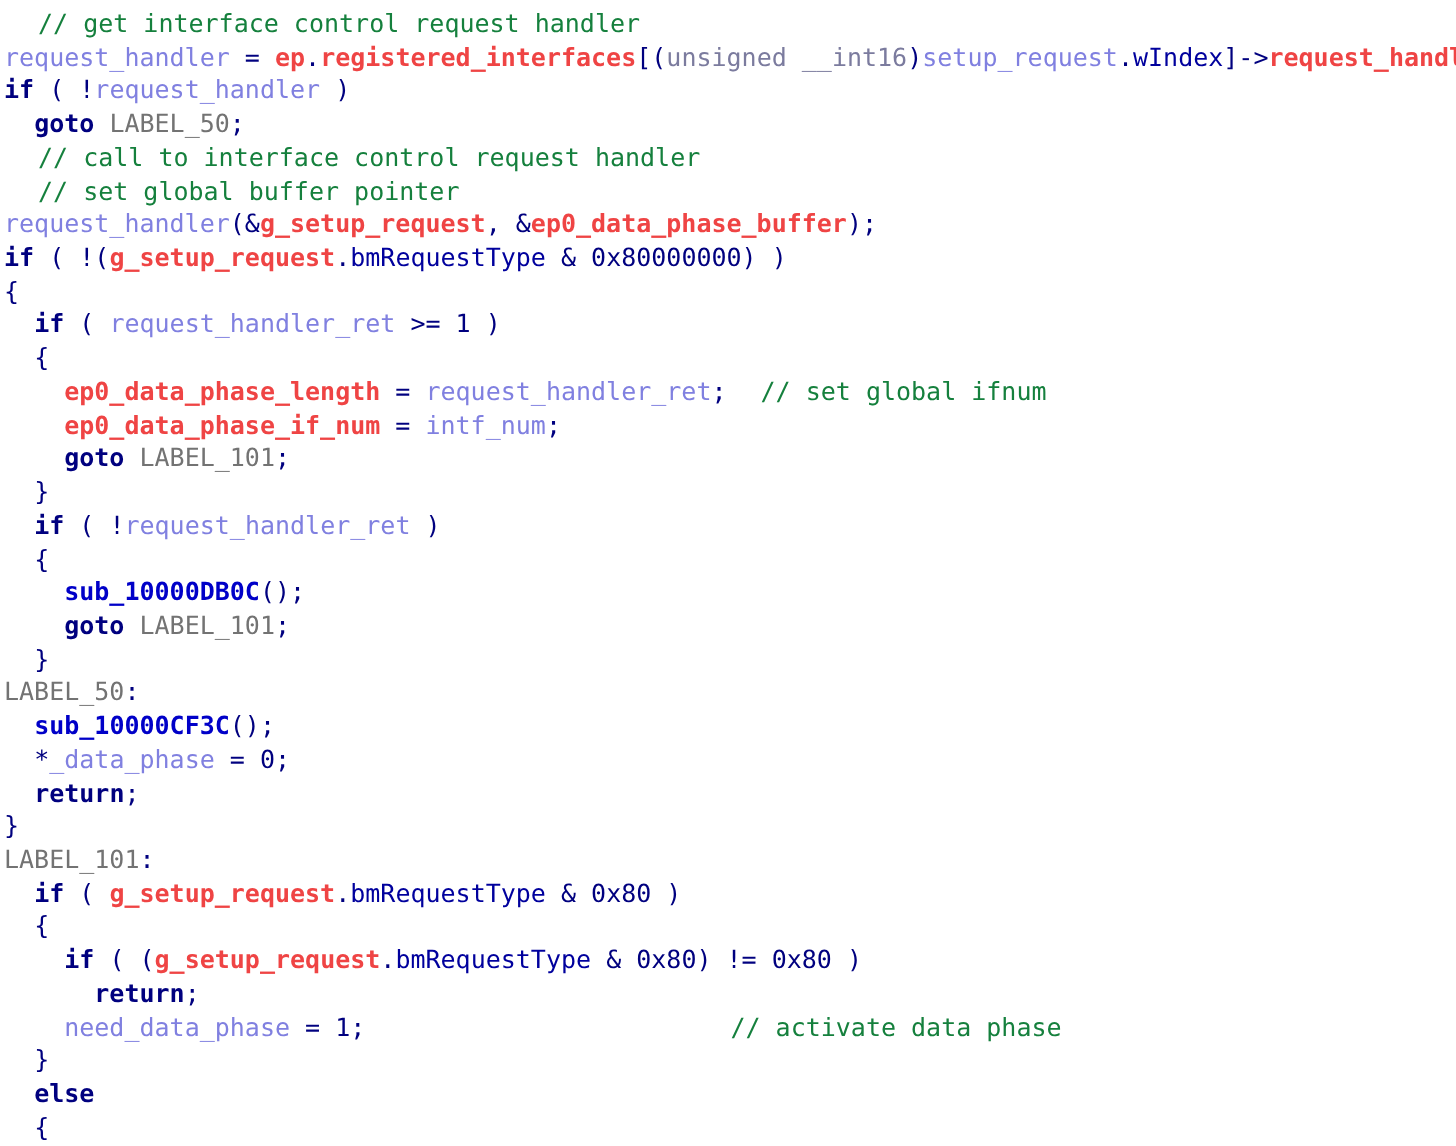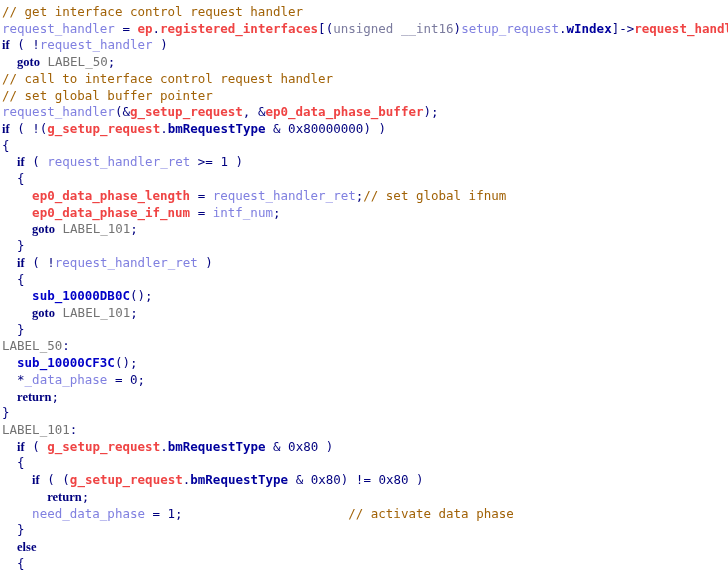--- a/index.html
+++ b/index.html
@@ -20,25 +20,25 @@
     white-space: pre;
     letter-spacing: 0px;
     -webkit-font-smoothing: antialiased;
   }
   .ln {
     white-space: pre;
     height: 16.72px;
   }
   
   .c-punct   { color: #00007f; }              
-  .c-kw      { color: #00007f; font-weight: bold; font-family: Liberation Serif, serif; }  
-  .c-comment { color: #a16207; }              
+  .c-kw      { color: #00007f; font-weight: bold; }  
+  .c-comment { color: #15803d; margin-left: 17px; }              
   .c-local   { color: #8080e0; }              
   .c-global  { color: #ef4444; font-weight: bold; }  
   .c-func    { color: #0000c8; font-weight: bold; text-align: right; }  
   .c-cast    { color: #7b7b9e; }              
   .c-label   { color: #737373; }              
-  .c-member  { color: #00009d; font-weight: bold; }  
+  .c-member  { color: #00009d; font-weight: normal; }  
 </style>
 </head>
 <body>
 
 <div id="code-listing"><div class="ln"><span class="c-comment">// get interface control request handler</span></div><div class="ln"><span class="c-local">request_handler</span><span class="c-punct"> = </span><span class="c-global">ep</span><span class="c-punct">.</span><span class="c-global">registered_interfaces</span><span class="c-punct">[(</span><span class="c-cast">unsigned __int16</span><span class="c-punct">)</span><span class="c-local">setup_request</span><span class="c-punct">.</span><span class="c-member">wIndex</span><span class="c-punct">]-&gt;</span><span class="c-global">request_handler</span></div><div class="ln"><span class="c-kw">if</span><span class="c-punct"> ( !</span><span class="c-local">request_handler</span><span class="c-punct"> )</span></div><div class="ln"><span>  </span><span class="c-kw">goto</span><span class="c-punct"> </span><span class="c-label">LABEL_50</span><span class="c-punct">;</span></div><div class="ln"><span class="c-comment">// call to interface control request handler</span></div><div class="ln"><span class="c-comment">// set global buffer pointer</span></div><div class="ln"><span class="c-local">request_handler</span><span class="c-punct">(&amp;</span><span class="c-global">g_setup_request</span><span class="c-punct">, &amp;</span><span class="c-global">ep0_data_phase_buffer</span><span class="c-punct">);</span></div><div class="ln"><span class="c-kw">if</span><span class="c-punct"> ( !(</span><span class="c-global">g_setup_request</span><span class="c-punct">.</span><span class="c-member">bmRequestType</span><span class="c-punct"> &amp; 0x80000000) )</span></div><div class="ln"><span class="c-punct">{</span></div><div class="ln"><span>  </span><span class="c-kw">if</span><span class="c-punct"> ( </span><span class="c-local">request_handler_ret</span><span class="c-punct"> &gt;= 1 )</span></div><div class="ln"><span>  </span><span class="c-punct">{</span></div><div class="ln"><span>    </span><span class="c-global">ep0_data_phase_length</span><span class="c-punct"> = </span><span class="c-local">request_handler_ret</span><span class="c-punct">;</span><span class="c-comment">// set global ifnum</span></div><div class="ln"><span>    </span><span class="c-global">ep0_data_phase_if_num</span><span class="c-punct"> = </span><span class="c-local">intf_num</span><span class="c-punct">;</span></div><div class="ln"><span>    </span><span class="c-kw">goto</span><span class="c-punct"> </span><span class="c-label">LABEL_101</span><span class="c-punct">;</span></div><div class="ln"><span>  </span><span class="c-punct">}</span></div><div class="ln"><span>  </span><span class="c-kw">if</span><span class="c-punct"> ( !</span><span class="c-local">request_handler_ret</span><span class="c-punct"> )</span></div><div class="ln"><span>  </span><span class="c-punct">{</span></div><div class="ln"><span>    </span><span class="c-func">sub_10000DB0C</span><span class="c-punct">();</span></div><div class="ln"><span>    </span><span class="c-kw">goto</span><span class="c-punct"> </span><span class="c-label">LABEL_101</span><span class="c-punct">;</span></div><div class="ln"><span>  </span><span class="c-punct">}</span></div><div class="ln"><span class="c-label">LABEL_50</span><span class="c-punct">:</span></div><div class="ln"><span>  </span><span class="c-func">sub_10000CF3C</span><span class="c-punct">();</span></div><div class="ln"><span>  </span><span class="c-punct">*</span><span class="c-local">_data_phase</span><span class="c-punct"> = 0;</span></div><div class="ln"><span>  </span><span class="c-kw">return</span><span class="c-punct">;</span></div><div class="ln"><span class="c-punct">}</span></div><div class="ln"><span class="c-label">LABEL_101</span><span class="c-punct">:</span></div><div class="ln"><span>  </span><span class="c-kw">if</span><span class="c-punct"> ( </span><span class="c-global">g_setup_request</span><span class="c-punct">.</span><span class="c-member">bmRequestType</span><span class="c-punct"> &amp; 0x80 )</span></div><div class="ln"><span>  </span><span class="c-punct">{</span></div><div class="ln"><span>    </span><span class="c-kw">if</span><span class="c-punct"> ( (</span><span class="c-global">g_setup_request</span><span class="c-punct">.</span><span class="c-member">bmRequestType</span><span class="c-punct"> &amp; 0x80) != 0x80 )</span></div><div class="ln"><span>      </span><span class="c-kw">return</span><span class="c-punct">;</span></div><div class="ln"><span>    </span><span class="c-local">need_data_phase</span><span class="c-punct"> = 1;</span><span>                      </span><span class="c-comment">// activate data phase</span></div><div class="ln"><span>  </span><span class="c-punct">}</span></div><div class="ln"><span>  </span><span class="c-kw">else</span></div><div class="ln"><span>  </span><span class="c-punct">{</span></div><div class="ln"><span>    </span><span class="c-local">need_data_phase</span><span class="c-punct"> = *(</span><span class="c-cast">unsigned __int64 *</span><span class="c-punct">)&amp;</span><span class="c-global">g_setup_request</span><span class="c-punct"> &gt;&gt; 48 != 0;</span></div></div>
 
 </body></html>

